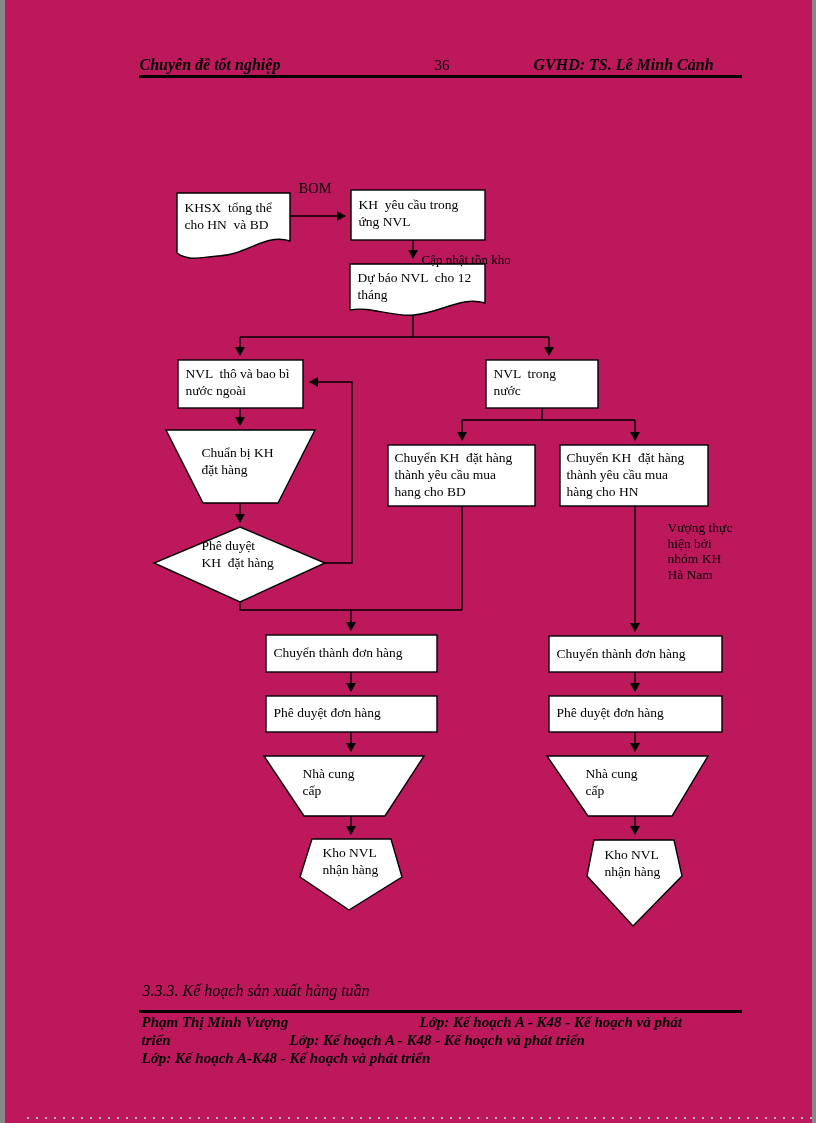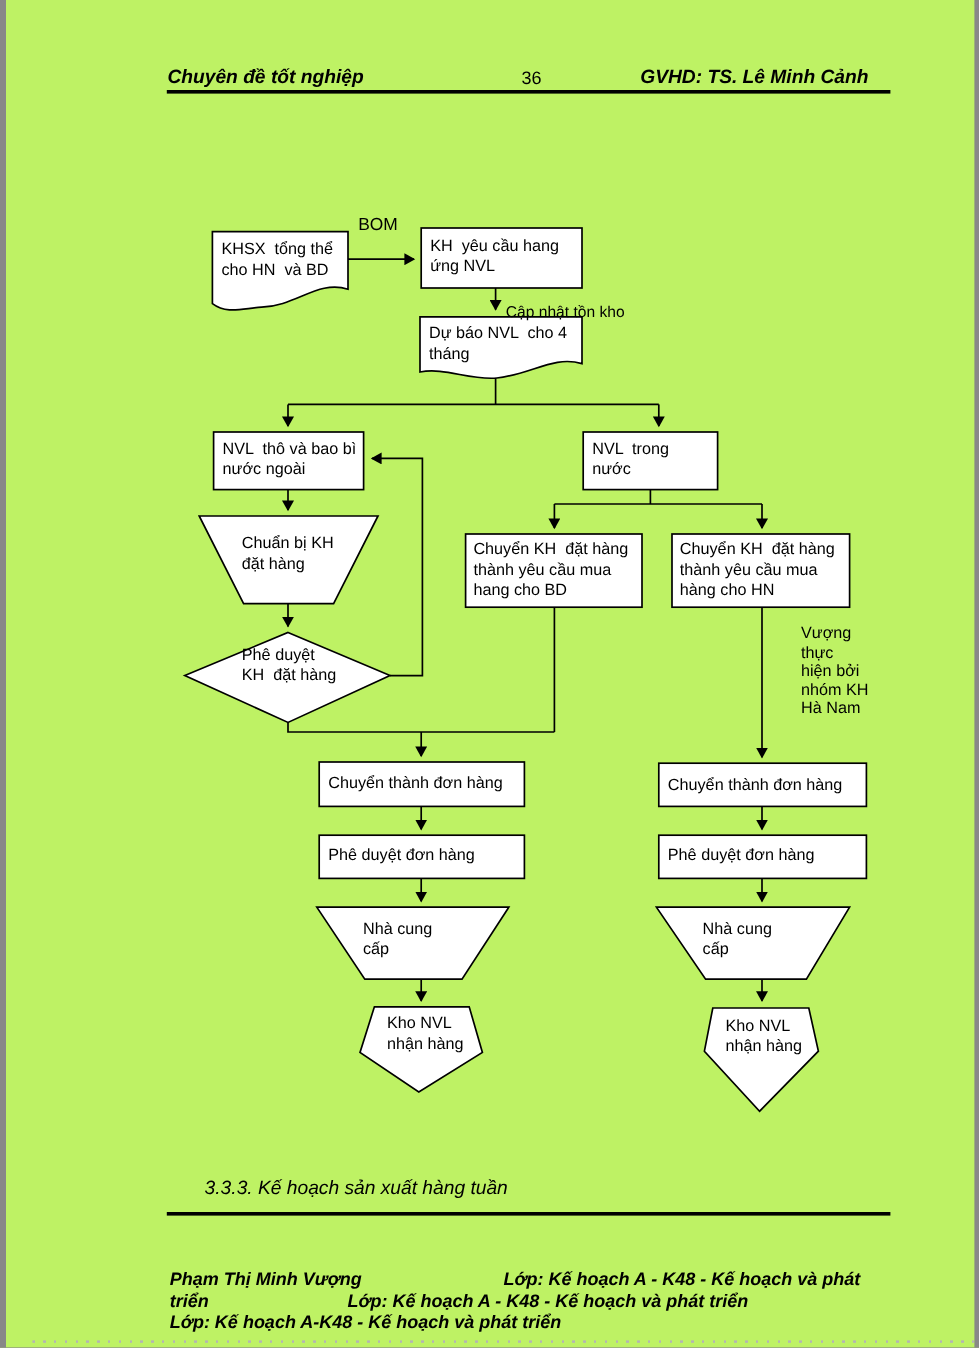--- a/index.html
+++ b/index.html
@@ -1,30 +1,30 @@
 <!DOCTYPE html>
 <html><head>
 <meta charset="utf-8">
 <style>
   html,body { margin:0; padding:0; background:#888; }
   .page {
     position:relative;
     width:807px; height:1123px;
     margin:0 auto;
-    background:#bef264;
-    font-family:Liberation Sans, sans-serif;
+    background:#be185d;
+    font-family:Liberation Serif, serif;
     color:#000;
     overflow:hidden;
   }
   
   .hdr-text { position:absolute; top:56px; font-style:italic; font-weight:bold; font-size:16px; white-space:nowrap; }
   .pagenum { position:absolute; top:57px; font-size:15px; }
   .rule { position:absolute; background:#000; }
-  .section-heading { position:absolute; font-style:italic; font-size:16px; white-space:nowrap;margin-left:28px; }
-  .ftr-text { position:absolute; font-style:italic; font-weight:bold; font-size:15px; white-space:nowrap;margin-top:44px; }
+  .section-heading { position:absolute; font-style:italic; font-size:16px; white-space:nowrap; }
+  .ftr-text { position:absolute; font-style:italic; font-weight:bold; font-size:15px; white-space:nowrap; }
   
   .flabel {
     position:absolute;
     font-size:13.5px;
     line-height:17px;
     white-space:pre-wrap;
   }
   .flabel.small { font-size:13px; line-height:15px; }
   .flabel.anno { line-height:15.5px; }
   .bom { font-size:14.5px; }
@@ -93,24 +93,24 @@
       <polygon points="259,756 419,756 380,816 299,816"></polygon>
       <polygon points="542,756 703,756 667,816 583,816"></polygon>
       <polygon points="307,839 386,839 397,877 344,910 295,877"></polygon>
       <polygon points="589,840 669,840 677,876 628,926 582,876"></polygon>
     </g>
   </svg>
 
   <div class="flabel" style="left:180px;top:199px;width:102px;">KHSX  tổng thể
 cho HN  và BD</div>
   <div class="flabel bom" style="left:294px;top:180px;text-align:center;">BOM</div>
-  <div class="flabel" style="left:354px;top:196px;width:122px;">KH  yêu cầu hang
+  <div class="flabel" style="left:354px;top:196px;width:122px;">KH  yêu cầu trong
 ứng NVL</div>
   <div class="flabel small" style="left:417px;top:252px;">Cập nhật tồn kho</div>
-  <div class="flabel" style="left:353px;top:269px;width:124px;">Dự báo NVL  cho 4
+  <div class="flabel" style="left:353px;top:269px;width:124px;">Dự báo NVL  cho 12
 tháng</div>
   <div class="flabel" style="left:181px;top:365px;width:116px;">NVL  thô và bao bì
 nước ngoài</div>
   <div class="flabel" style="left:489px;top:365px;width:100px;">NVL  trong
 nước</div>
   <div class="flabel" style="left:197px;top:444px;width:100px;">Chuẩn bị KH
 đặt hàng</div>
   <div class="flabel" style="left:197px;top:537px;width:110px;">Phê duyệt
 KH  đặt hàng</div>
   <div class="flabel" style="left:390px;top:449px;width:137px;">Chuyển KH  đặt hàng

